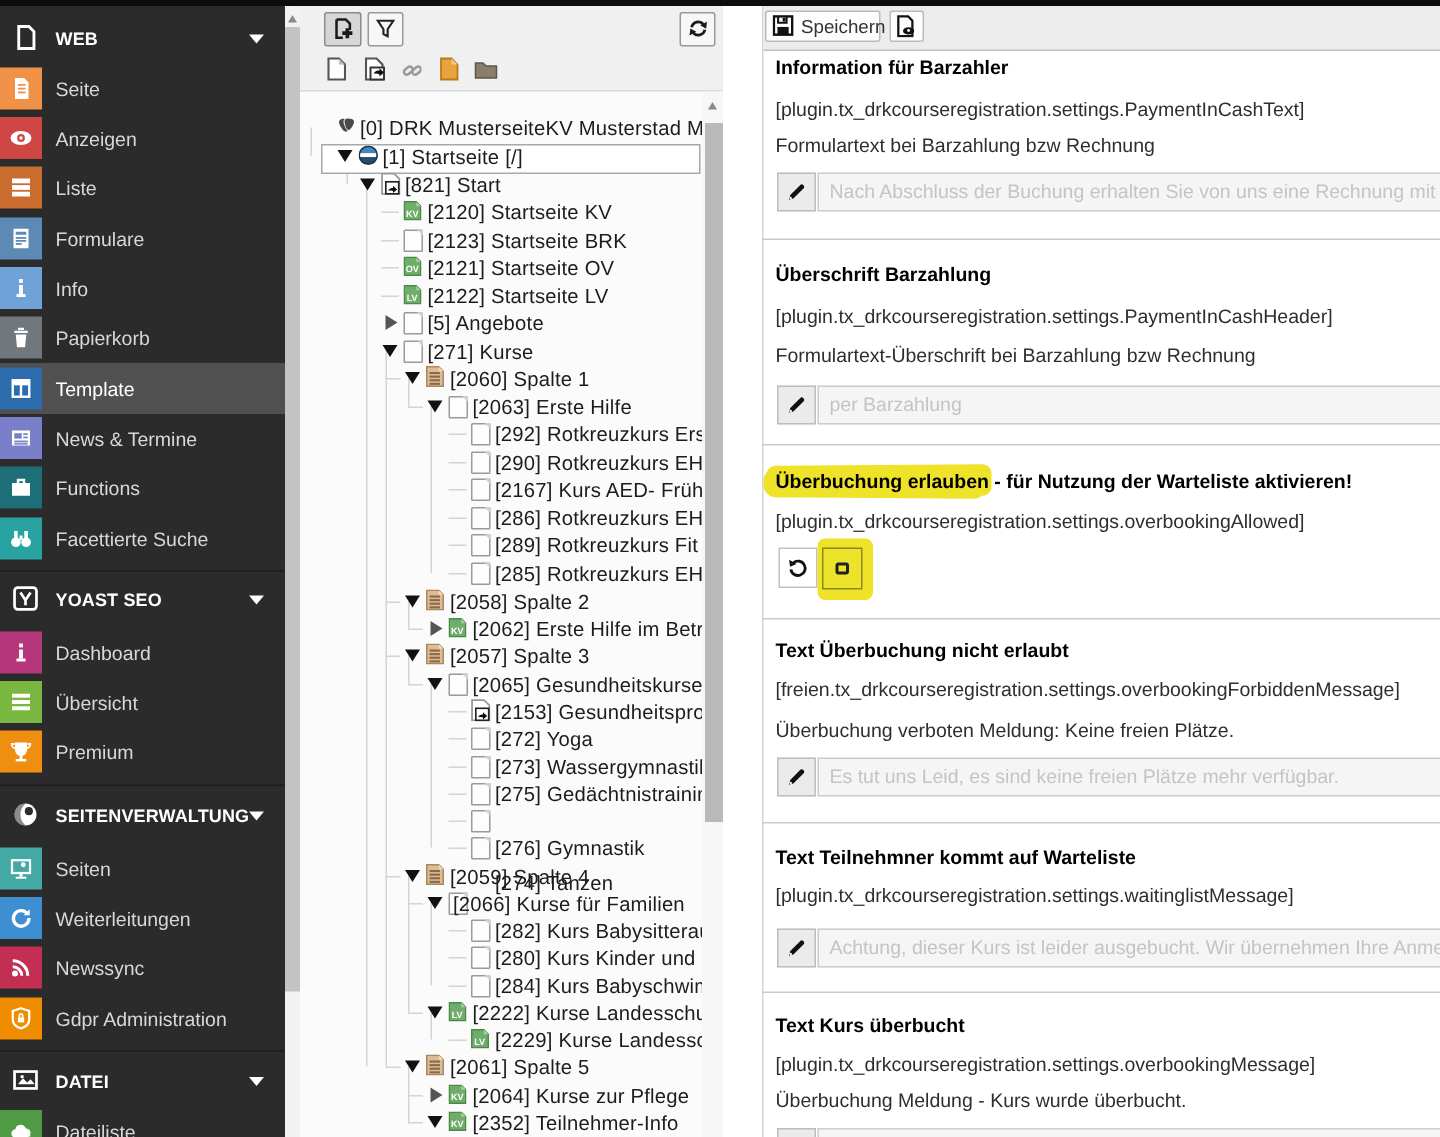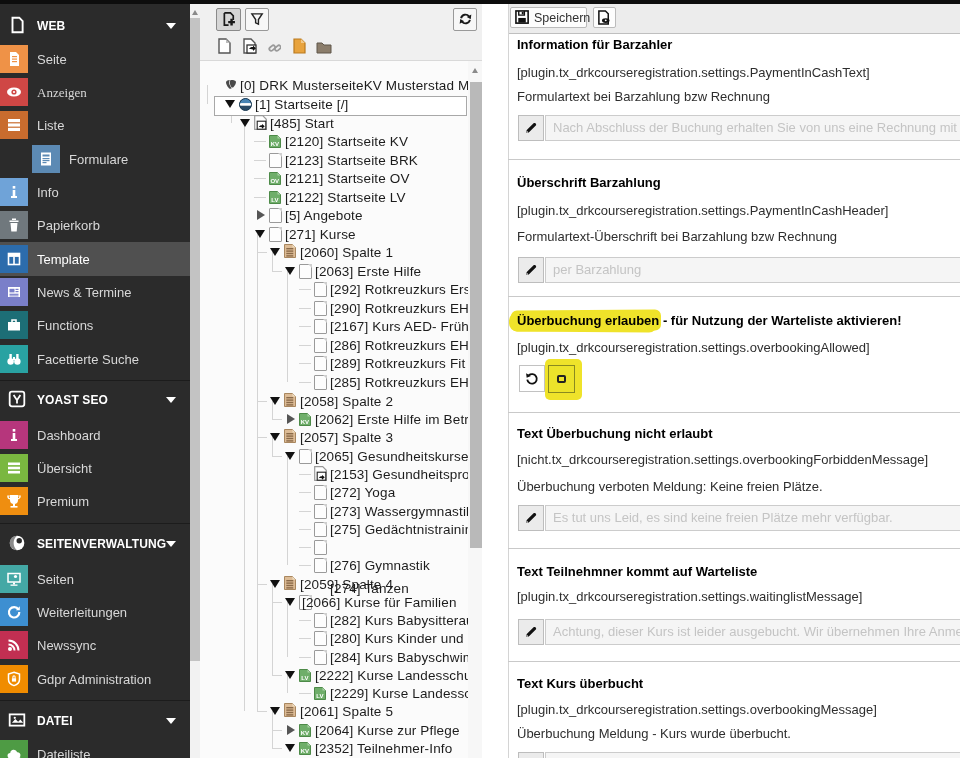--- a/index.html
+++ b/index.html
@@ -47,33 +47,33 @@
 <div class="sb-tx" style="top:10px;">Seite</div>
 </div>
 <div class="sb-item" style="top:71px;">
 <div class="sb-ic" style="top:3px;background:#cf4745;">
         <div class="abs" style="left:6px;top:6px;"><svg width="16" height="16" viewBox="0 0 16 16">
             <ellipse cx="8" cy="8" rx="7" ry="4.6" fill="#fff"></ellipse>
             <circle cx="8" cy="8" r="2.6" fill="#cf4745"></circle>
             <circle cx="8" cy="8" r="1.1" fill="#fff"></circle>
           </svg></div>
       </div>
-<div class="sb-tx" style="top:10px;font-family:Liberation Serif, serif;">Anzeigen</div>
+<div class="sb-tx" style="top:10px;">Anzeigen</div>
 </div>
 <div class="sb-item" style="top:104.4px;">
 <div class="sb-ic" style="top:3px;background:#c96c2e;">
         <div class="abs" style="left:6px;top:6px;"><svg width="16" height="16" viewBox="0 0 16 16">
             <rect x="2" y="2" width="12" height="3.2" fill="#fff"></rect>
             <rect x="2" y="6.4" width="12" height="3.2" fill="#fff"></rect>
             <rect x="2" y="10.8" width="12" height="3.2" fill="#fff"></rect>
           </svg></div>
       </div>
 <div class="sb-tx" style="top:10px;">Liste</div>
 </div>
-<div class="sb-item" style="top:137.7px;margin-left:32px;">
+<div class="sb-item" style="top:137.7px;">
 <div class="sb-ic" style="top:3px;background:#5c8ab4;">
         <div class="abs" style="left:6px;top:6px;"><svg width="16" height="16" viewBox="0 0 16 16">
             <rect x="3" y="1.5" width="10" height="13" fill="#fff"></rect>
             <rect x="4.5" y="3.5" width="7" height="2" fill="#5c8ab4"></rect>
             <rect x="4.5" y="7" width="7" height="1.2" fill="#5c8ab4"></rect>
             <rect x="4.5" y="9" width="7" height="1.2" fill="#5c8ab4"></rect>
             <rect x="4.5" y="11" width="4" height="1.2" fill="#5c8ab4"></rect>
           </svg></div>
       </div>
 <div class="sb-tx" style="top:10px;">Formulare</div>
@@ -327,21 +327,21 @@
         <rect x="1" y="5.1" width="11" height="2.6" fill="#fff"></rect>
         <circle cx="6.5" cy="6.5" r="6" fill="none" stroke="#16364f" stroke-width="1"></circle>
       </svg></div>
 <div class="trow" style="left:55px;top:93px;">[1] Startseite [/]</div>
 <div class="tri-d" style="left:40px;top:115px;"></div>
 <div class="abs" style="left:54px;top:111px;"><svg width="13" height="15" viewBox="0 0 13 15">
         <path d="M.7 .7h8l3.6 3.6v10H.7z" fill="#fff" stroke="#999" stroke-width="1.2"></path>
         <rect x="3.2" y="6.2" width="8.6" height="8" fill="#fff" stroke="#222" stroke-width="1.1"></rect>
         <path d="M4.6 12.2c1.2-2.2 3.4-1.9 3.4-1.9V8.9l2.8 2.4-2.8 2.4v-1.4s-2.2-.6-3.4-.1z" fill="#111"></path>
       </svg></div>
-<div class="trow" style="left:70px;top:112px;">[485] Start</div>
+<div class="trow" style="left:70px;top:112px;">[821] Start</div>
 <div class="gline" style="left:54px;top:137px;width:12px;height:1px;"></div>
 <div class="abs" style="left:69px;top:130px;"><svg width="12" height="13" viewBox="0 0 12 13">
         <path d="M.5.5h8l3 3v9H.5z" fill="#6fae6a" stroke="#4d8a48" stroke-width="1"></path>
         <path d="M8.5.5l3 3h-3z" fill="#a9d0a5"></path>
         <text x="5.8" y="10.5" font-family="Liberation Sans" font-size="6" font-weight="bold" fill="#fff" text-anchor="middle">KV</text>
       </svg></div>
 <div class="trow" style="left:85px;top:130px;">[2120] Startseite KV</div>
 <div class="gline" style="left:54px;top:156px;width:12px;height:1px;"></div>
 <div class="pgic" style="left:69px;top:149px;"></div>
 <div class="trow" style="left:85px;top:149px;">[2123] Startseite BRK</div>
@@ -581,21 +581,21 @@
         <path d="M3.4 4.2A5.1 5.1 0 1 1 2.6 9" fill="none" stroke="#111" stroke-width="2" transform="rotate(10 7.5 7.5)"></path>
         <path d="M1.2 1.2l.6 5 4.6-2z" fill="#111"></path>
       </svg></div>
   </div>
 <div class="abs" style="left:545px;top:359px;width:37px;height:41px;background:#efe32a;border-radius:5px;"></div>
 <div class="abs" style="left:548px;top:365px;width:27px;height:28px;background:#ece32a;border:1px solid #8a8a20;box-sizing:border-box;">
     <div class="abs" style="left:8px;top:9px;width:9px;height:8px;border:2px solid #222;border-radius:2px;box-sizing:border-box;"></div>
   </div>
 <div class="divider" style="top:412px;"></div>
 <div class="sec-h" style="top:426px;">Text Überbuchung nicht erlaubt</div>
-<div class="sec-p" style="top:452px;">[nicht.tx_drkcourseregistration.settings.overbookingForbiddenMessage]</div>
+<div class="sec-p" style="top:452px;">[freien.tx_drkcourseregistration.settings.overbookingForbiddenMessage]</div>
 <div class="sec-p" style="top:479px;">Überbuchung verboten Meldung: Keine freien Plätze.</div>
 <div class="inp-row" style="top:505px;">
 <div class="pencil-btn">
       <div class="abs" style="left:5px;top:5px;"><svg width="15" height="15" viewBox="0 0 16 16">
           <path d="M2.2 12.8l1-3.4 7-7c.5-.5 1.5-.5 2 0l.4.4c.5.5.5 1.5 0 2l-7 7z" fill="#111"></path>
           <path d="M2.2 12.8l3.2-.9-2.3-2.3z" fill="#111"></path>
           <circle cx="3.3" cy="11.7" r=".9" fill="#fff"></circle>
         </svg></div>
     </div>
 <div class="inp">Es tut uns Leid, es sind keine freien Plätze mehr verfügbar.</div>

